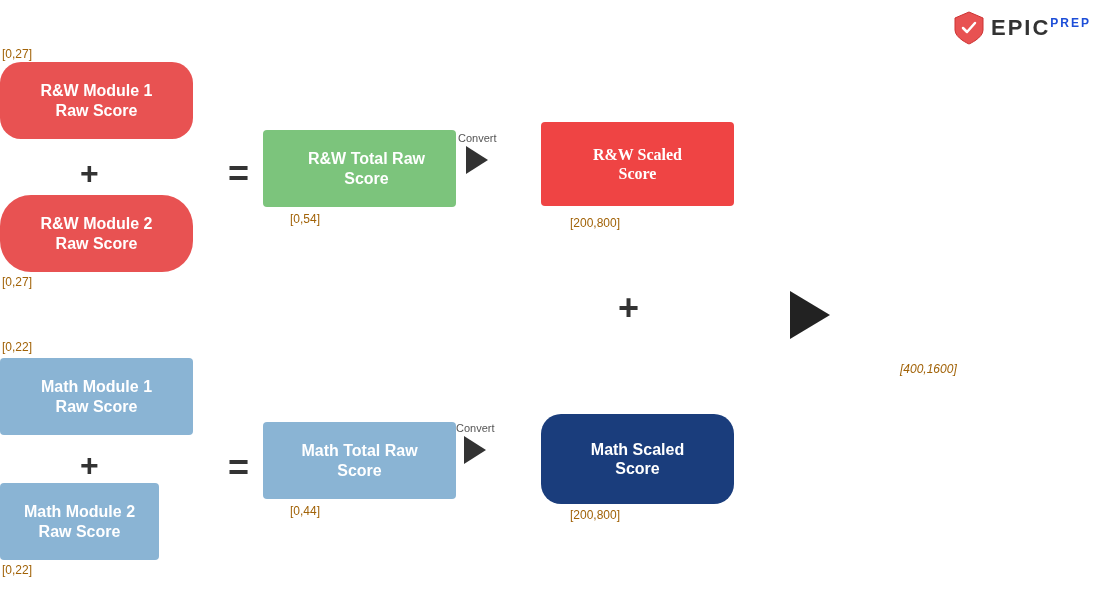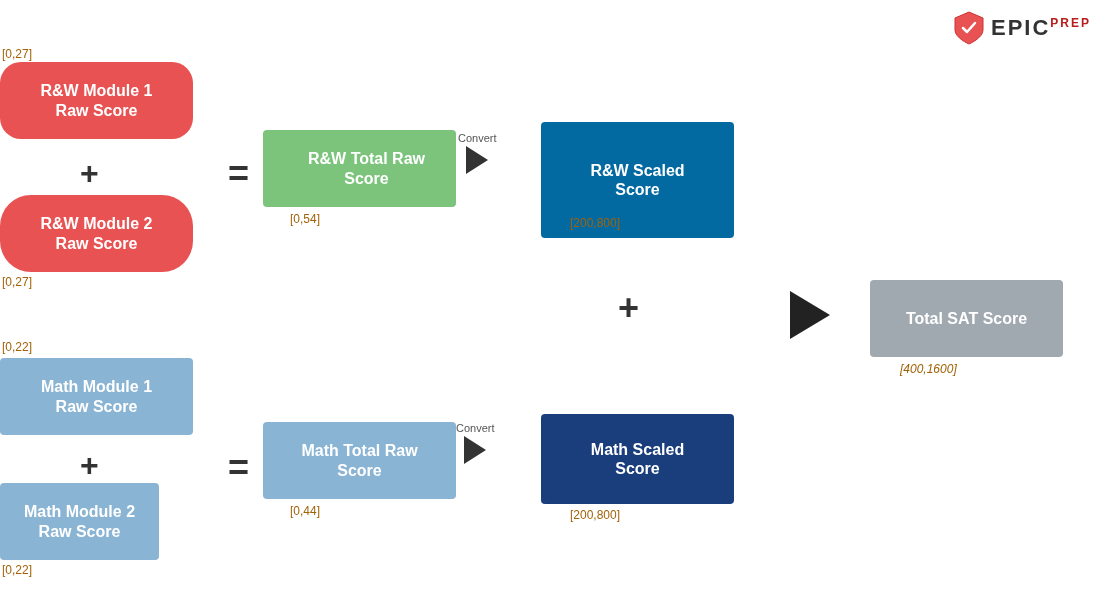--- a/index.html
+++ b/index.html
@@ -71,41 +71,43 @@
     .rw-total {
       background: #7cc47c;
       width: 193px;
       height: 77px;
       top: 130px;
       left: 263px;
       padding-left: 22px;
     }
 
     .rw-scaled {
-      background: #0369a1;
-      width: 193px;
-      height: 116px;
+      background: #ef4444;
+      width: 193px;
+      height: 84px;
       top: 122px;
       left: 541px;
+      font-family: Liberation Serif, serif;
     }
 
     .math-total {
       background: #8ab4d4;
       width: 193px;
       height: 77px;
       top: 422px;
       left: 263px;
     }
 
     .math-scaled {
       background: #1a3d7c;
       width: 193px;
       height: 90px;
       top: 414px;
       left: 541px;
+      border-radius: 20px;
     }
 
     .total-sat {
       background: #a0a8b0;
       width: 193px;
       height: 77px;
       top: 280px;
       left: 870px;
     }
 
@@ -219,21 +221,21 @@
 <body>
 
 <div class="diagram">
 
   <div class="logo">
     <svg class="logo-shield" viewBox="0 0 32 36" xmlns="http://www.w3.org/2000/svg">
       <path d="M16 2 L30 8 L30 20 C30 28 16 34 16 34 C16 34 2 28 2 20 L2 8 Z" fill="#e85252" stroke="#cc3333" stroke-width="1"></path>
       <path d="M10 18 L14 22 L22 13" stroke="white" stroke-width="2.5" fill="none" stroke-linecap="round" stroke-linejoin="round"></path>
     </svg>
     <div>
-      <span style="font-size:22px; font-weight:bold; color:#333; letter-spacing:2px;">EPIC<sup style="color:#b91c1c;font-size:12px;">PREP</sup></span>
+      <span style="font-size:22px; font-weight:bold; color:#333; letter-spacing:2px;">EPIC<sup style="color:#1d4ed8;font-size:12px;">PREP</sup></span>
     </div>
   </div>
 
   <div class="range-label" style="top:47px; left:2px;">[0,27]</div>
 
   <div class="box rw-mod1">
     <span>R&amp;W Module 1<br>Raw Score</span>
   </div>
 
   <div class="symbol plus-rw">+</div>
@@ -260,23 +262,20 @@
     <span>R&amp;W Scaled<br>Score</span>
   </div>
   <div class="range-label" style="top:216px; left:570px;">[200,800]</div>
 
   <div class="symbol plus-center">+</div>
 
   <div class="big-arrow">
     <div class="arrow-shape-large"></div>
   </div>
 
-  <div class="box total-sat">
-    <span>Total SAT Score</span>
-  </div>
   <div class="range-label" style="top:362px; left:900px;font-style:italic;">[400,1600]</div>
 
   <div class="range-label" style="top:340px; left:2px;">[0,22]</div>
 
   <div class="box math-mod1">
     <span>Math Module 1<br>Raw Score</span>
   </div>
 
   <div class="symbol plus-math">+</div>
 

